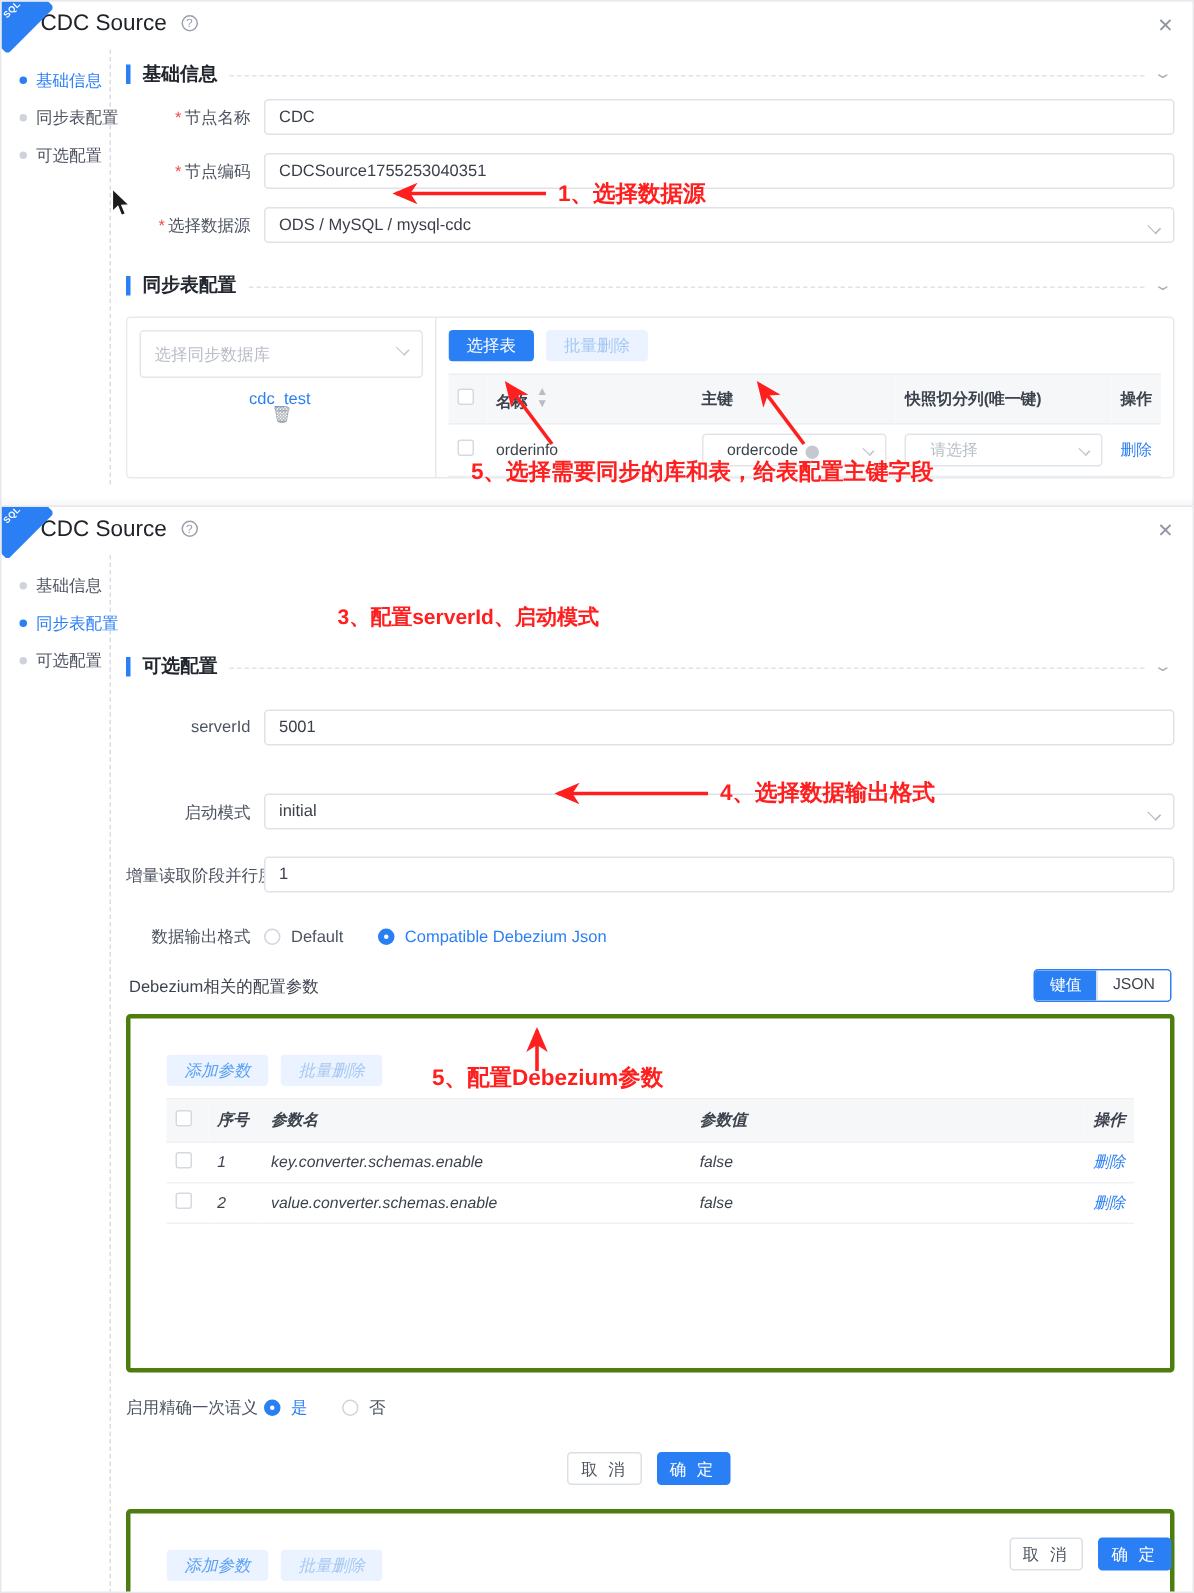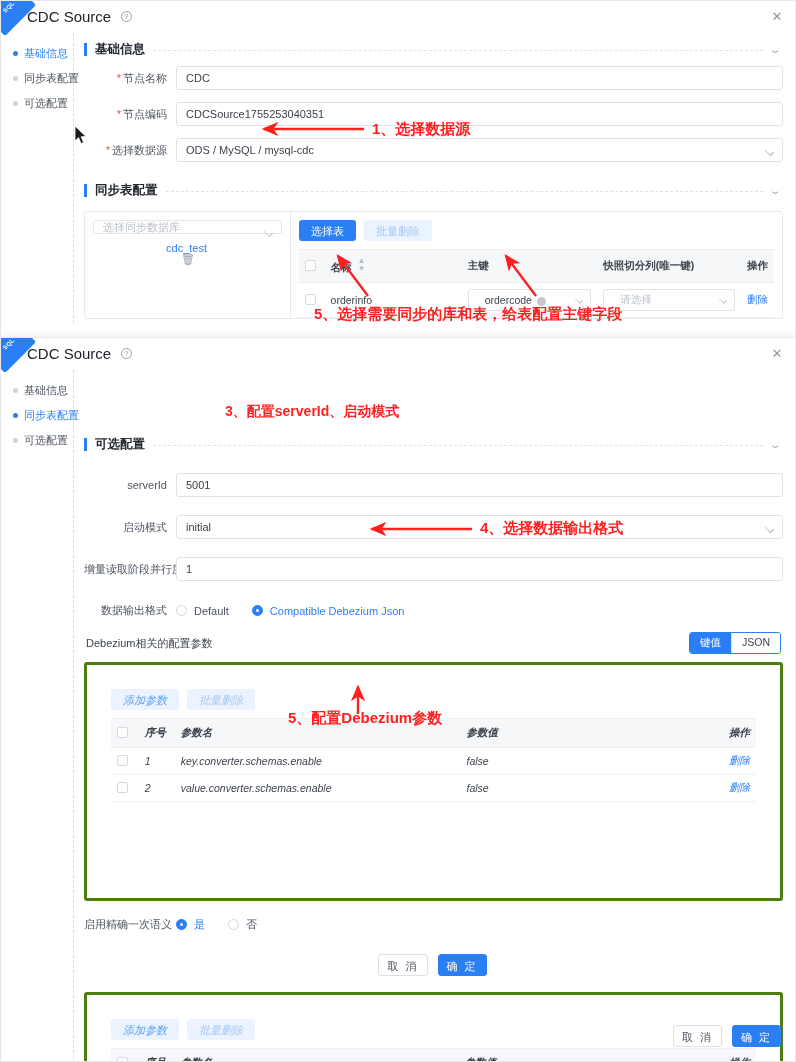--- a/index.html
+++ b/index.html
@@ -205,21 +205,21 @@
     overflow: hidden;
   }
   .db-pane {
     width: 206px;
     flex: 0 0 206px;
     border-right: 1px solid #e6e9ee;
     padding: 8px;
     background: #fff;
   }
   .db-select {
-    height: 14px;
+    height: 32px;
     border: 1px solid #e3e6eb;
     border-radius: 3px;
     font-size: 11px;
     color: #b9bec7;
     padding: 0 9px;
     display: flex;
     align-items: center;
     position: relative;
     background: #fff;
   }
@@ -617,21 +617,21 @@
           <span class="section-chevron">⌄</span>
         </div>
 
         <div class="form-row" style="margin-top:12px">
           <span class="form-label">serverId</span>
           <div class="field">
             <span>5001</span>
           </div>
         </div>
 
-        <div class="form-row" style="margin-top:18px">
+        <div class="form-row" style="margin-top:32px">
           <span class="form-label">启动模式</span>
           <div class="field select">
             <span>initial</span>
           </div>
         </div>
 
         <div class="form-row" style="margin-top:18px">
           <span class="form-label">增量读取阶段并行度</span>
           <div class="field">
             <span>1</span>

